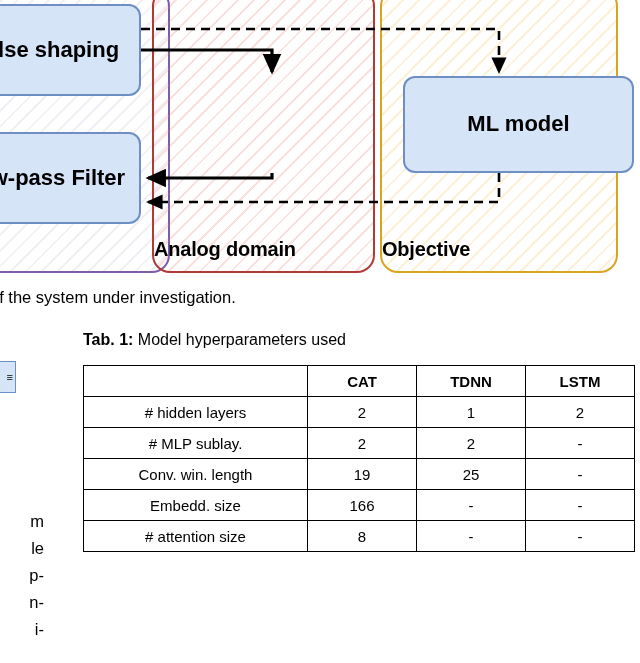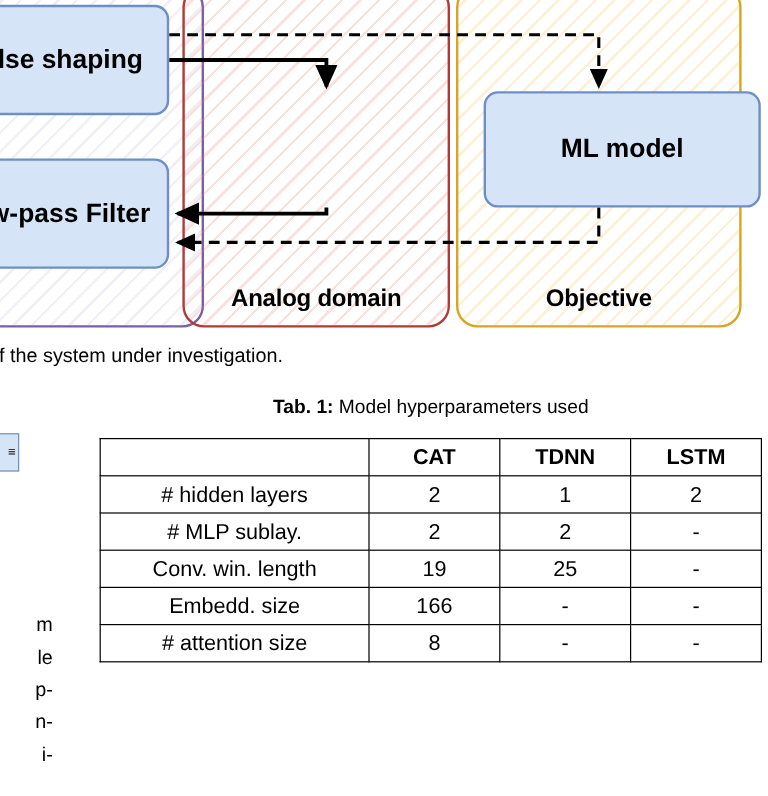--- a/index.html
+++ b/index.html
@@ -66,21 +66,21 @@
       rgba(240,190,60,0.22) 0px,
       rgba(240,190,60,0.22) 2px,
       rgba(255,255,255,0) 2px,
       rgba(255,255,255,0) 11px);
   }
 
   .domain-label {
     position: absolute;
     bottom: 10px;
     left: 0; right: 0;
-    text-align: center;
+    text-align: left;
     font-weight: bold;
     font-size: 20px;
     letter-spacing: -0.2px;
     color: #000;
   }
 
   
   .proc-box {
     position: absolute;
     background: #d6e4f7;
@@ -158,33 +158,33 @@
     text-align: right;
     color: #000;
   }
   #left-column-text div { white-space: nowrap; }
 
   
   #table-caption {
     position: absolute;
     left: 83px; top: 331px;
     width: 552px;
-    text-align: center;
+    text-align: left;
     font-size: 16px;
     white-space: nowrap;
   }
   #table-caption .caption-tag { font-weight: bold; }
 
   #hyperparam-table {
     position: absolute;
     left: 83px; top: 365px;
     width: 552px;
     border-collapse: collapse;
     table-layout: fixed;
-    font-size: 18px;
+    font-size: 15px;
   }
   #hyperparam-table td, #hyperparam-table th {
     border: 1.6px solid #000;
     padding: 1px 6px;
     height: 31px;
     text-align: center;
     font-weight: normal;
     box-sizing: border-box;
     white-space: nowrap;
     overflow: hidden;

